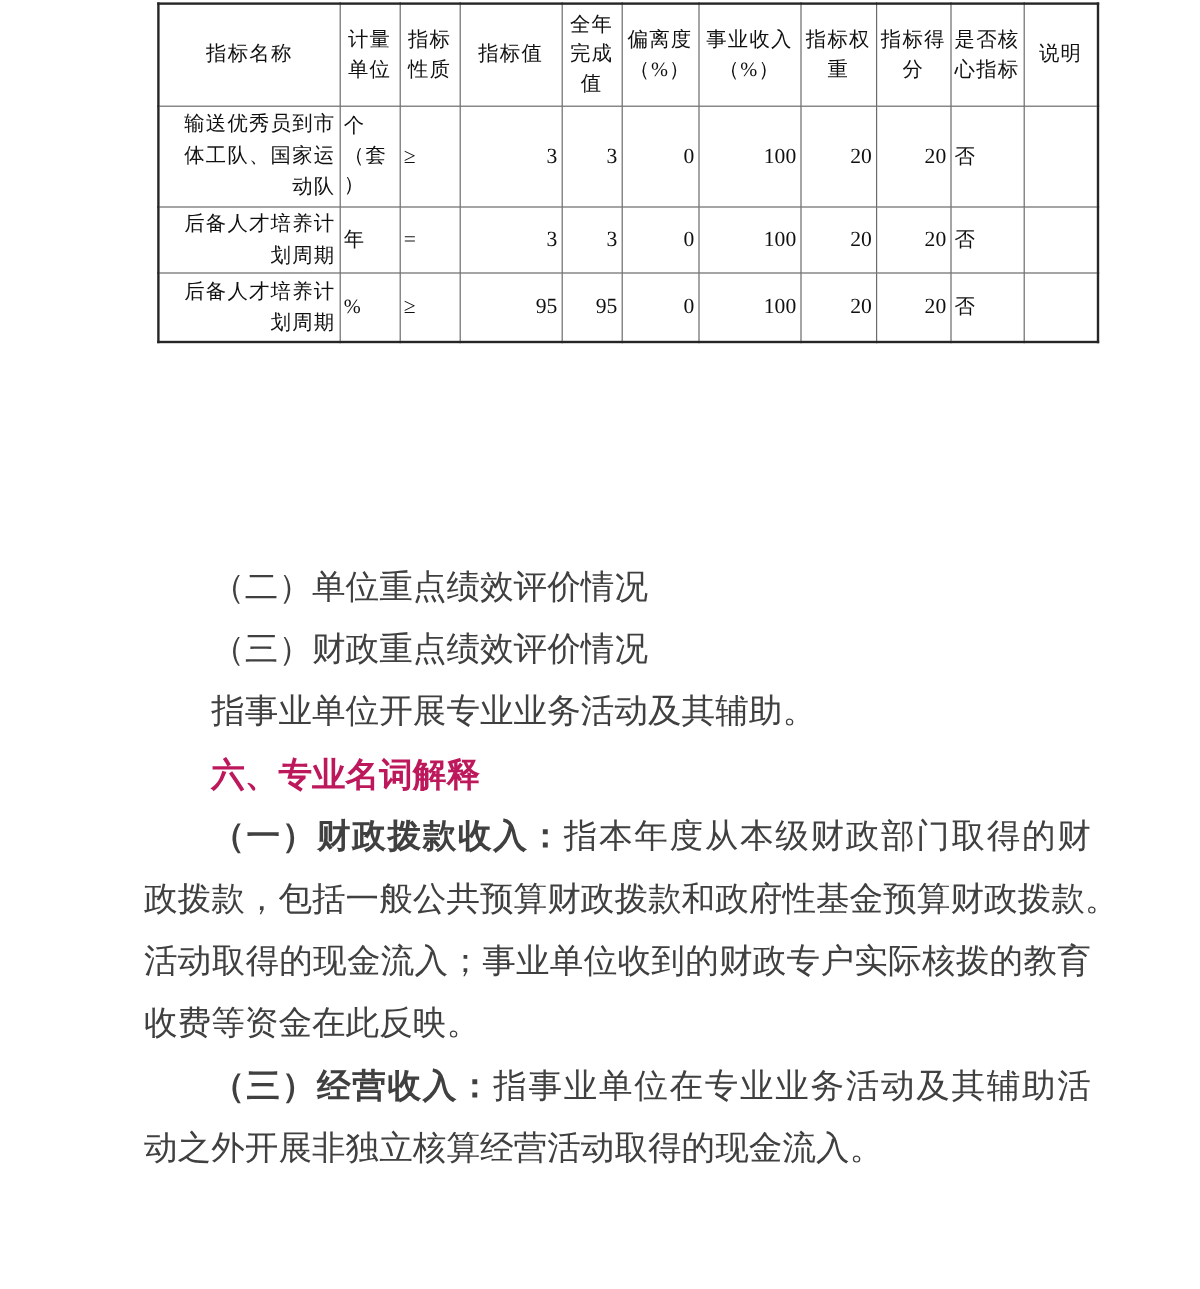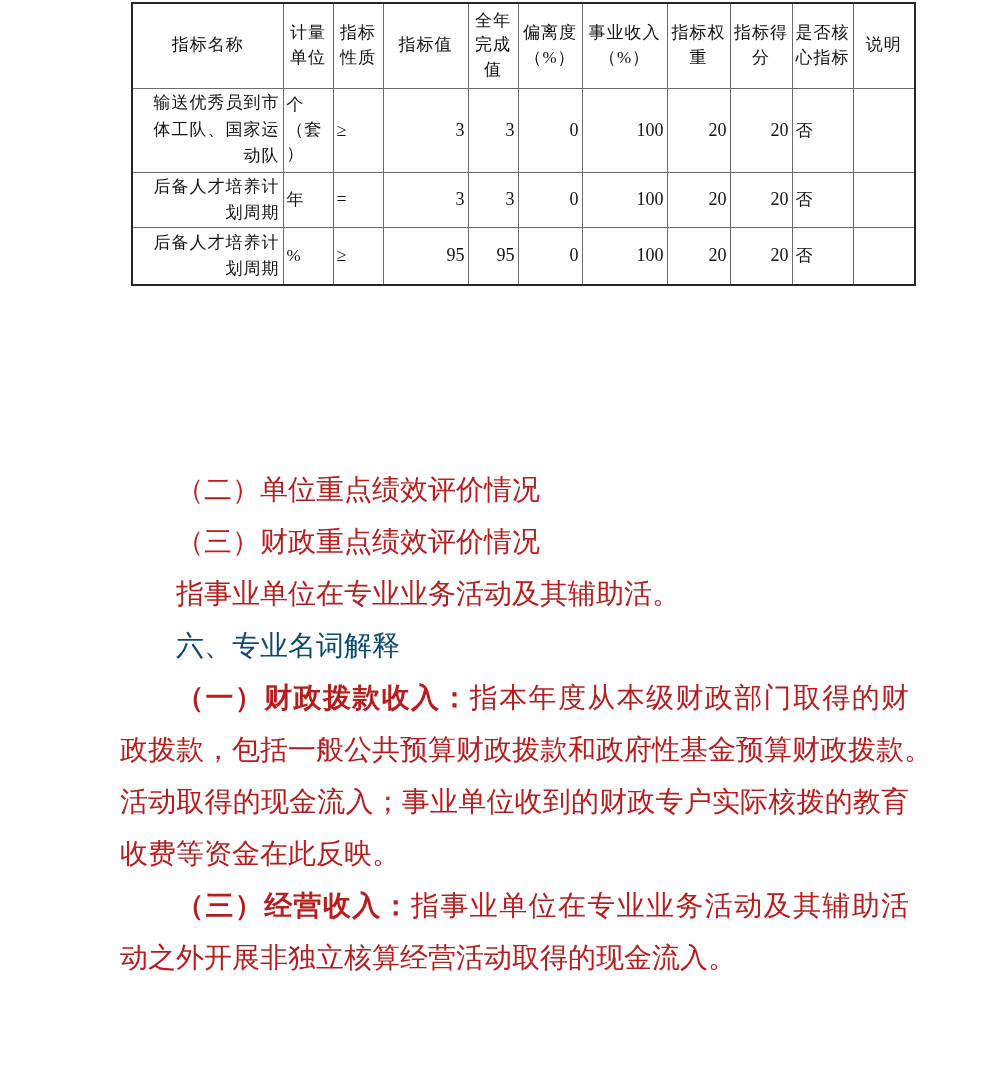--- a/index.html
+++ b/index.html
@@ -32,25 +32,25 @@
   td.c-unit{text-align:left;white-space:pre-line;line-height:1.45;}
   td.c-nature{text-align:left;letter-spacing:0;font-size:18px;}
   td.c-num{text-align:right;letter-spacing:0;font-size:18px;padding-right:3px;}
   td.c-core{text-align:left;}
   
   .doc{
     position:absolute;left:120px;top:464px;width:789px;
   }
   .line{
     height:52px;line-height:52px;font-size:28px;white-space:nowrap;
-    color:#b91c1c;
+    color:#404040;
   }
   .indent{text-indent:56px;}
   .jfull{text-align:justify;text-align-last:justify;}
-  .heading{font-family:"Liberation Sans","DejaVu Sans",sans-serif;font-weight:normal;color:#0c4a6e;}
+  .heading{font-family:"Liberation Sans","DejaVu Sans",sans-serif;font-weight:bold;color:#be185d;}
   .prefix{font-weight:bold;}
 </style>
 </head>
 <body>
 
 <table class="perf-table">
   <colgroup>
     <col style="width:151px">
       <col style="width:50px">
       <col style="width:50px">
@@ -126,21 +126,21 @@
       <td class="c-num">20</td>
       <td class="c-core">否</td>
       <td class="c-note"></td>
     </tr>
   </tbody>
 </table>
 
 <div class="doc">
   <div class="line indent">（二）单位重点绩效评价情况</div>
   <div class="line indent">（三）财政重点绩效评价情况</div>
-  <div class="line indent">指事业单位在专业业务活动及其辅助活。</div>
+  <div class="line indent">指事业单位开展专业业务活动及其辅助。</div>
   <div class="line indent heading">六、专业名词解释</div>
   <div class="line indent jfull"><span class="prefix">（一）财政拨款收入：</span><span>指本年度从本级财政部门取得的财</span></div>
   <div class="line">政拨款，包括一般公共预算财政拨款和政府性基金预算财政拨款。</div>
   <div class="line jfull">活动取得的现金流入；事业单位收到的财政专户实际核拨的教育</div>
   <div class="line">收费等资金在此反映。</div>
   <div class="line indent jfull"><span class="prefix">（三）经营收入：</span><span>指事业单位在专业业务活动及其辅助活</span></div>
   <div class="line">动之外开展非独立核算经营活动取得的现金流入。</div>
 </div>
 
 </body></html>

